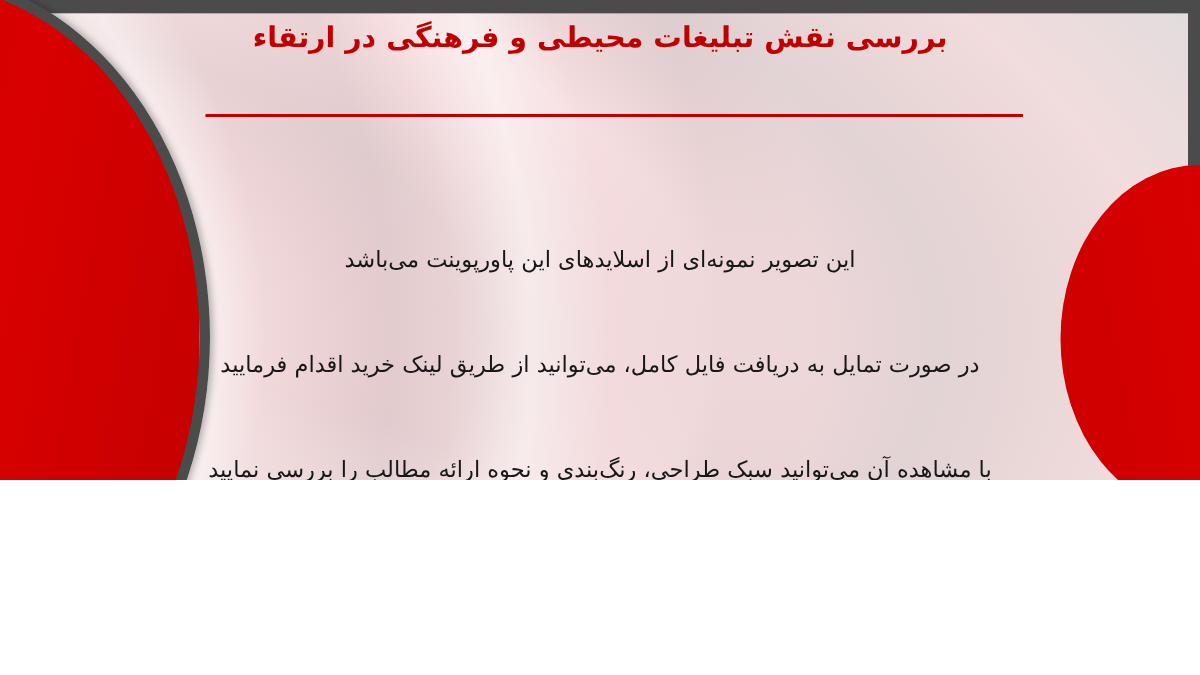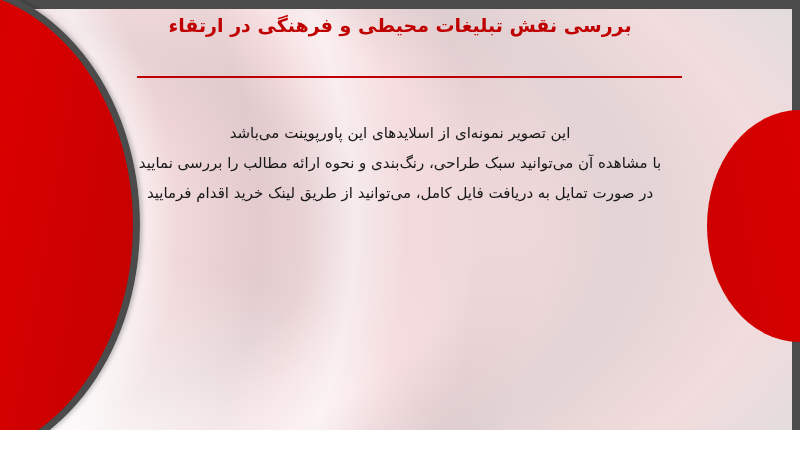--- a/index.html
+++ b/index.html
@@ -4,21 +4,21 @@
 <style>
   html, body {
     margin: 0;
     padding: 0;
     background: #ffffff;
   }
 
   #slide {
     position: relative;
     width: 800px;
-    height: 430px;
+    height: 320px;
     overflow: hidden;
     background: #84cc16;
     font-family: "DejaVu Sans", sans-serif;
   }
 
   
   .frame-bar {
     position: absolute;
     background: #4b4b4b;
     z-index: 1;
@@ -157,20 +157,21 @@
     z-index: 6;
     direction: rtl;
   }
   .body-line {
     font-family: "DejaVu Sans", sans-serif;
     font-size: 15px;
     font-weight: normal;
     color: #171717;
     line-height: 2.0;
     white-space: nowrap;
+    margin-top: 40px;
   }
 </style>
 </head>
 <body>
 
 <div id="slide">
 
   <div class="frame-bar frame-top"></div>
   <div class="frame-bar frame-bottom"></div>
   <div class="frame-bar frame-right"></div>
@@ -181,17 +182,17 @@
   <div class="lens-right"></div>
   <div class="lens-left"></div>
 
   <div class="title-block">
     <div class="title-line">بررسی نقش تبلیغات محیطی و فرهنگی در ارتقاء</div>
   </div>
   <div class="title-rule"></div>
 
   <div class="body-block">
     <div class="body-line">این تصویر نمونه‌ای از اسلایدهای این پاورپوینت می‌باشد</div>
+    <div class="body-line">در صورت تمایل به دریافت فایل کامل، می‌توانید از طریق لینک خرید اقدام فرمایید</div>
     <div class="body-line">با مشاهده آن می‌توانید سبک طراحی، رنگ‌بندی و نحوه ارائه مطالب را بررسی نمایید</div>
-    <div class="body-line">در صورت تمایل به دریافت فایل کامل، می‌توانید از طریق لینک خرید اقدام فرمایید</div>
   </div>
 
 </div>
 
 </body></html>

